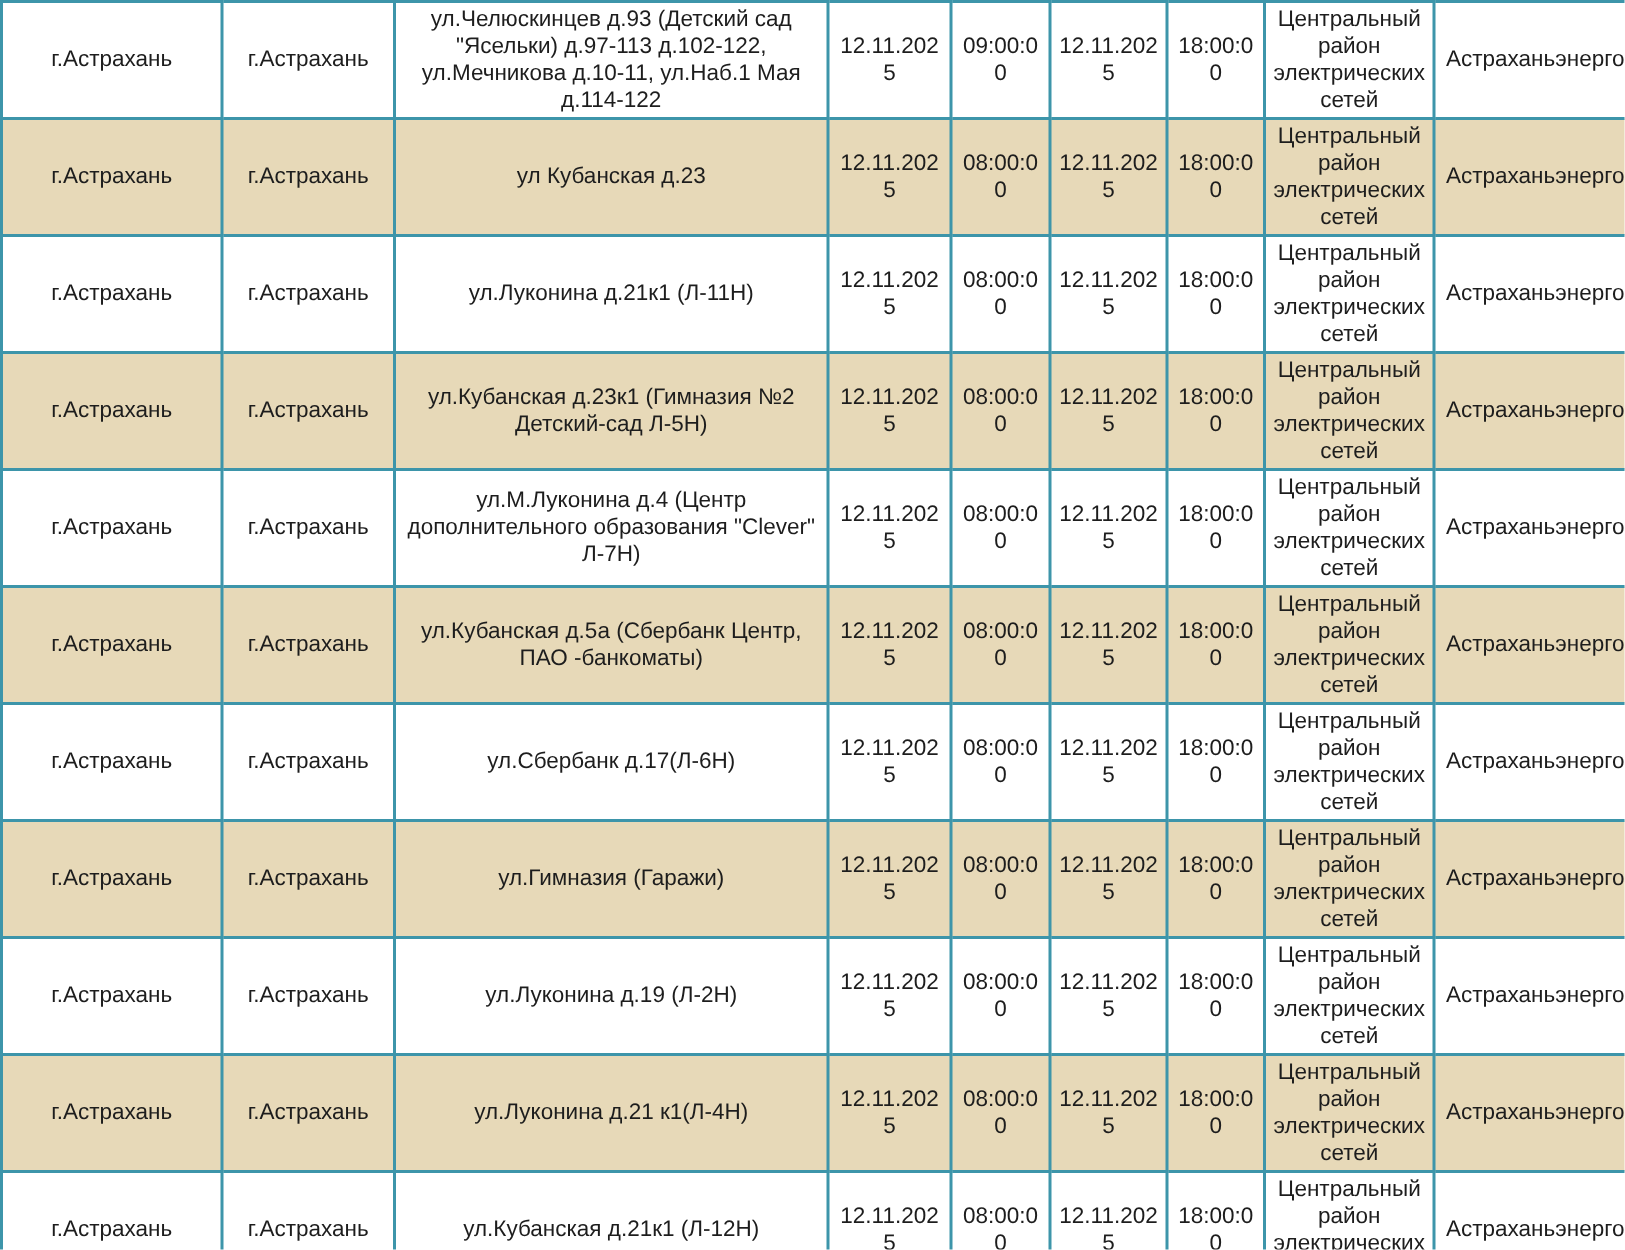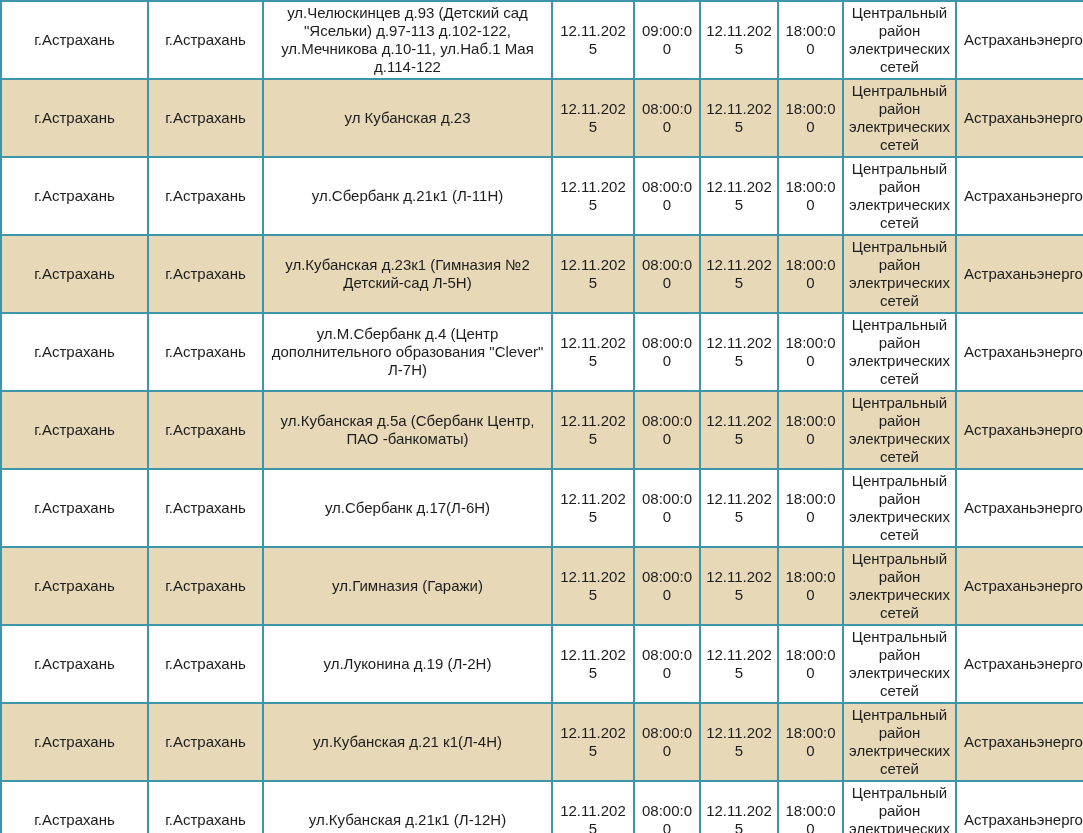--- a/index.html
+++ b/index.html
@@ -87,21 +87,21 @@
     <td>12.11.2025</td>
     <td>08:00:00</td>
     <td>12.11.2025</td>
     <td>18:00:00</td>
     <td>Центральный район электрических сетей</td>
     <td>Астраханьэнерго</td>
   </tr>
         <tr>
     <td>г.Астрахань</td>
     <td>г.Астрахань</td>
-    <td>ул.Сбербанк д.21к1 (Л-11Н)</td>
+    <td>ул.Луконина д.21к1 (Л-11Н)</td>
     <td>12.11.2025</td>
     <td>08:00:00</td>
     <td>12.11.2025</td>
     <td>18:00:00</td>
     <td>Центральный район электрических сетей</td>
     <td>Астраханьэнерго</td>
   </tr>
         <tr>
     <td>г.Астрахань</td>
     <td>г.Астрахань</td>
@@ -109,21 +109,21 @@
     <td>12.11.2025</td>
     <td>08:00:00</td>
     <td>12.11.2025</td>
     <td>18:00:00</td>
     <td>Центральный район электрических сетей</td>
     <td>Астраханьэнерго</td>
   </tr>
         <tr>
     <td>г.Астрахань</td>
     <td>г.Астрахань</td>
-    <td>ул.М.Сбербанк д.4 (Центр дополнительного образования "Clever" Л-7Н)</td>
+    <td>ул.М.Луконина д.4 (Центр дополнительного образования "Clever" Л-7Н)</td>
     <td>12.11.2025</td>
     <td>08:00:00</td>
     <td>12.11.2025</td>
     <td>18:00:00</td>
     <td>Центральный район электрических сетей</td>
     <td>Астраханьэнерго</td>
   </tr>
         <tr>
     <td>г.Астрахань</td>
     <td>г.Астрахань</td>
@@ -164,21 +164,21 @@
     <td>12.11.2025</td>
     <td>08:00:00</td>
     <td>12.11.2025</td>
     <td>18:00:00</td>
     <td>Центральный район электрических сетей</td>
     <td>Астраханьэнерго</td>
   </tr>
         <tr>
     <td>г.Астрахань</td>
     <td>г.Астрахань</td>
-    <td>ул.Кубанская д.21 к1(Л-4Н)</td>
+    <td>ул.Луконина д.21 к1(Л-4Н)</td>
     <td>12.11.2025</td>
     <td>08:00:00</td>
     <td>12.11.2025</td>
     <td>18:00:00</td>
     <td>Центральный район электрических сетей</td>
     <td>Астраханьэнерго</td>
   </tr>
         <tr>
     <td>г.Астрахань</td>
     <td>г.Астрахань</td>

